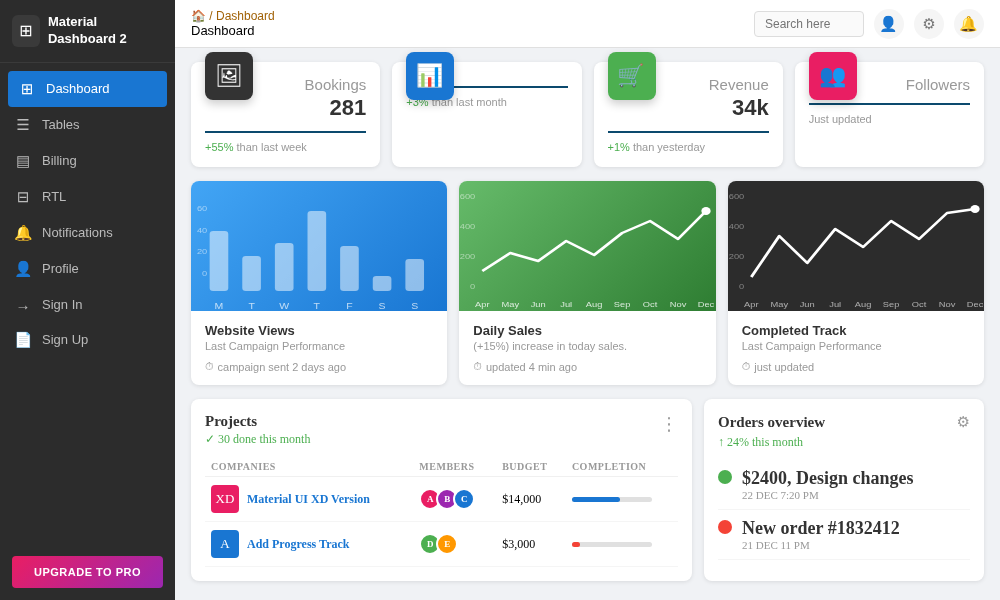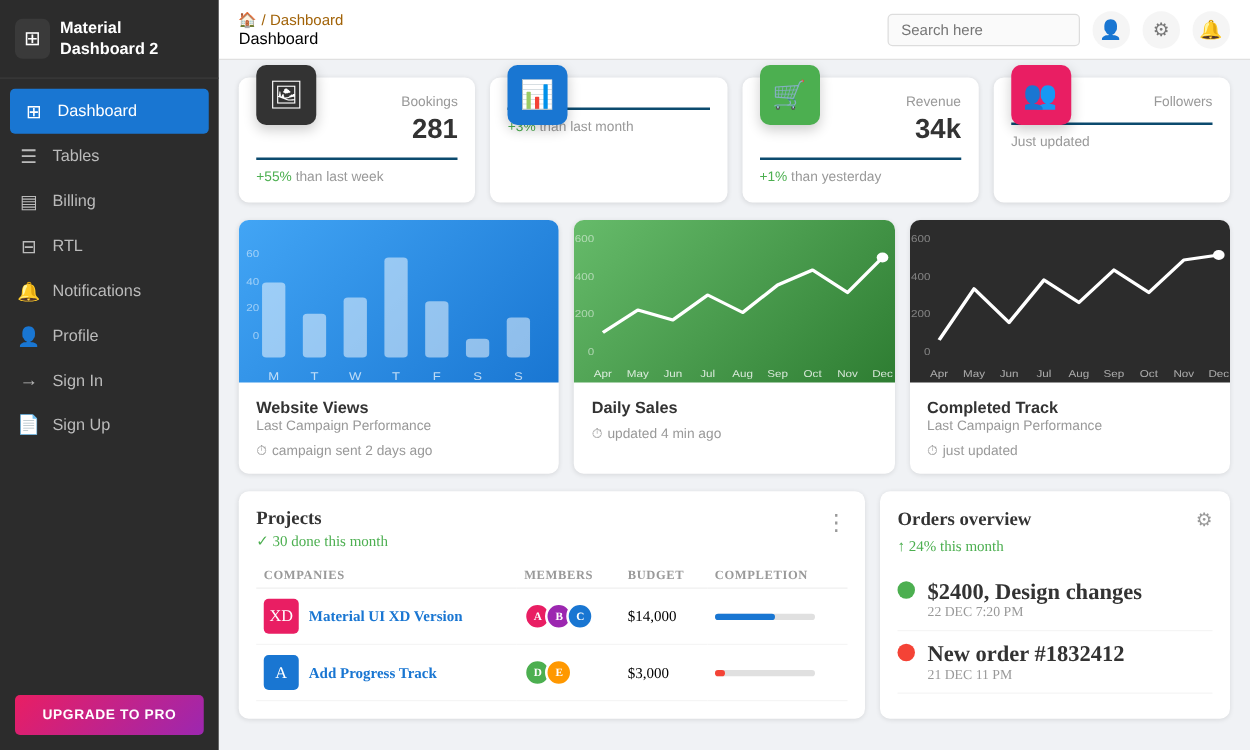--- a/index.html
+++ b/index.html
@@ -17,32 +17,32 @@
     .sidebar-upgrade { padding: 12px; }
     .upgrade-btn { background: linear-gradient(135deg, #e91e63, #9c27b0); color: white; border: none; border-radius: 4px; padding: 10px; width: 100%; font-size: 11px; font-weight: 700; letter-spacing: 0.5px; cursor: pointer; text-transform: uppercase; }
 
     
     .main { flex: 1; display: flex; flex-direction: column; overflow: hidden; }
 
     
     .header { background: #fff; padding: 6px 16px; display: flex; align-items: center; justify-content: space-between; border-bottom: 1px solid #e0e0e0; min-height: 48px; }
     .breadcrumb { font-size: 12px; color: #a16207; }
     .header-right { display: flex; align-items: center; gap: 10px; }
-    .search-box { border: 1px solid #ddd; border-radius: 4px; padding: 5px 10px; font-size: 12px; color: #aaa; width: 154px; background: #fafafa; }
+    .search-box { border: 1px solid #ddd; border-radius: 4px; padding: 5px 10px; font-size: 12px; color: #aaa; width: 110px; background: #fafafa; }
     .header-icon { width: 30px; height: 30px; border-radius: 50%; background: #f5f5f5; display: flex; align-items: center; justify-content: center; cursor: pointer; font-size: 15px; color: #777; }
 
     
     .content { flex: 1; overflow-y: auto; padding: 14px 16px; background: #f0f2f5; }
 
     
     .stats-row { display: grid; grid-template-columns: repeat(4, 1fr); gap: 12px; margin-bottom: 14px; }
     .stat-card { background: #fff; border-radius: 8px; padding: 14px; position: relative; box-shadow: 0 1px 4px rgba(0,0,0,0.1); }
     .stat-icon { width: 48px; height: 48px; border-radius: 8px; display: flex; align-items: center; justify-content: center; font-size: 22px; color: white; position: absolute; top: -10px; left: 14px; box-shadow: 0 4px 10px rgba(0,0,0,0.2); }
     .stat-content { text-align: right; }
-    .stat-label { font-size: 11px; color: #999; margin-bottom: 2px; }
+    .stat-label { font-size: 15px; color: #999; margin-bottom: 2px; }
     .stat-value { font-size: 22px; font-weight: 700; color: #333; }
     .stat-footer { border-top: 2px solid #0c4a6e; margin-top: 10px; padding-top: 8px; font-size: 11px; color: #999; }
     .stat-footer .positive { color: #4caf50; }
 
     
     .charts-row { display: grid; grid-template-columns: 1fr 1fr 1fr; gap: 12px; margin-bottom: 14px; }
     .chart-card { background: #fff; border-radius: 8px; box-shadow: 0 1px 4px rgba(0,0,0,0.1); overflow: hidden; }
     .chart-area { height: 130px; position: relative; }
     .chart-info { padding: 12px 14px; }
     .chart-title { font-size: 13px; font-weight: 600; color: #333; }
@@ -257,20 +257,21 @@
               <text x="116" y="126">Aug</text>
               <text x="140" y="126">Sep</text>
               <text x="164" y="126">Oct</text>
               <text x="188" y="126">Nov</text>
               <text x="212" y="126">Dec</text>
             </g>
           </svg>
         </div>
         <div class="chart-info">
           <div class="chart-title">Daily Sales</div>
+          <div class="chart-subtitle">(+15%) increase in today sales.</div>
           <div class="chart-footer">
             <span>⏱</span>
             <span>updated 4 min ago</span>
           </div>
         </div>
       </div>
 
       <div class="chart-card chart-dark">
         <div class="chart-area">
           <svg width="100%" height="130" viewBox="0 0 220 130" preserveAspectRatio="none">

